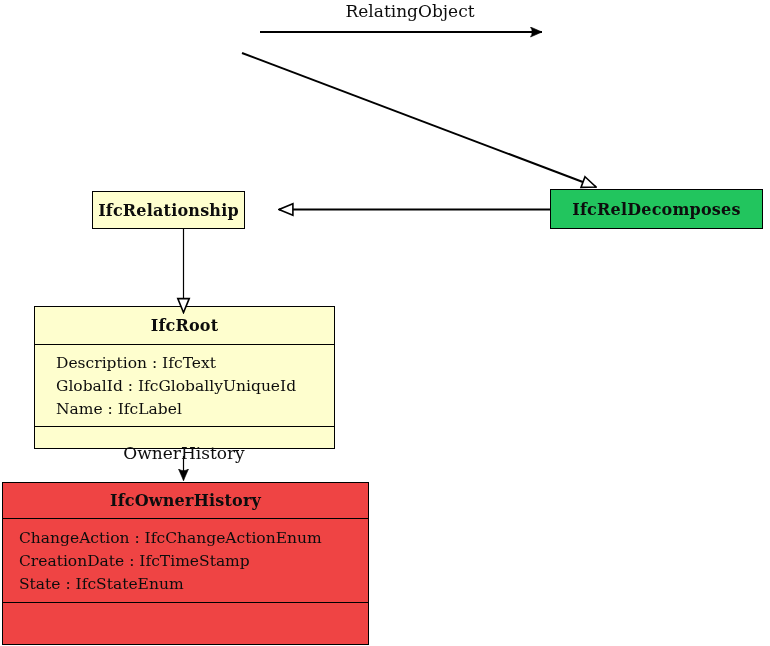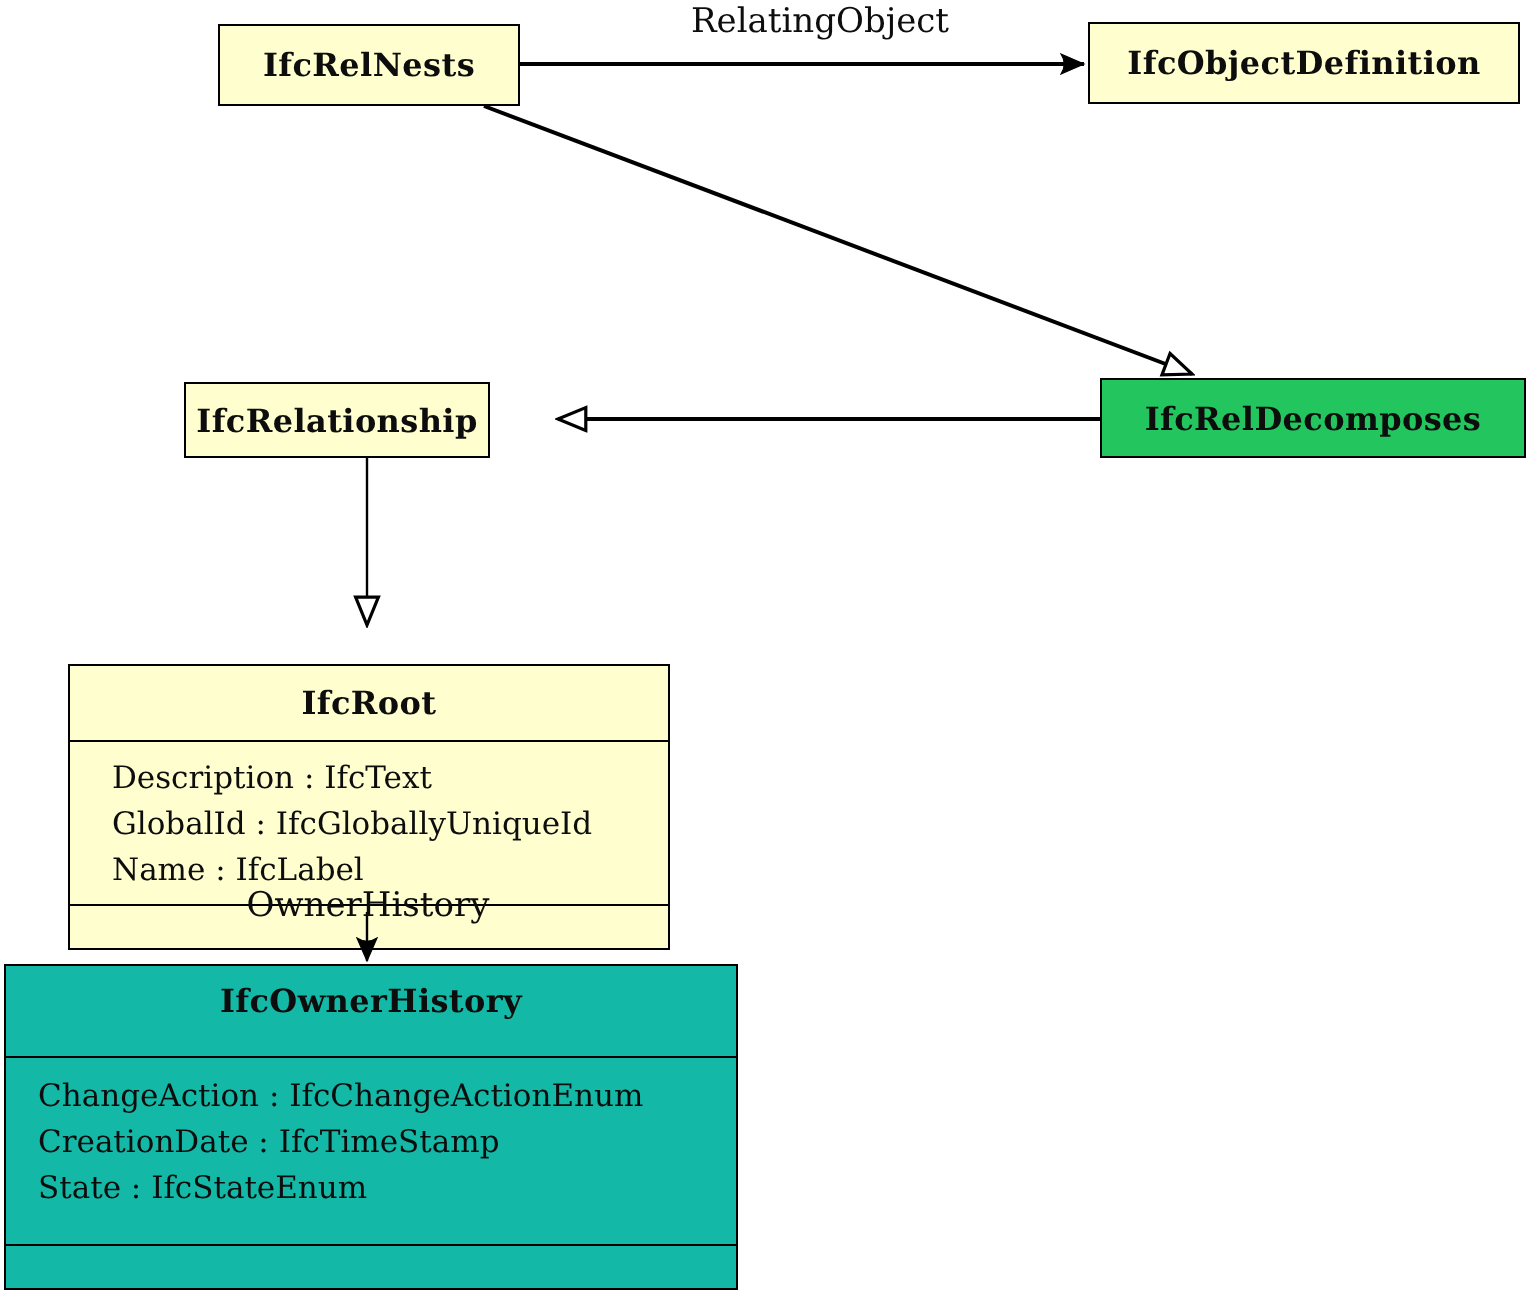--- a/index.html
+++ b/index.html
@@ -74,49 +74,43 @@
     text-align: center;
     white-space: nowrap;
     background: transparent;
   }
 </style>
 </head>
 <body>
 
 <div class="canvas">
 
-  <div class="node simple" style="left: 109px; top: 12px; width: 151px; height: 41px; background: rgb(254, 254, 206); border-color: rgb(0, 0, 0);">
-    <span class="ntitle">IfcRelNests</span>
-  </div>
 
-  <div class="node simple" style="left: 544px; top: 11px; width: 216px; height: 41px; background: rgb(254, 254, 206); border-color: rgb(0, 0, 0);">
-    <span class="ntitle">IfcObjectDefinition</span>
-  </div>
 
   <div class="node simple" style="left: 92px; top: 191px; width: 153px; height: 38px; background: rgb(254, 254, 206); border-color: rgb(0, 0, 0);">
     <span class="ntitle">IfcRelationship</span>
   </div>
 
   <div class="node simple" style="left: 550px; top: 189px; width: 213px; height: 40px; background: #22c55e; border-color: rgb(0, 0, 0);">
     <span class="ntitle">IfcRelDecomposes</span>
   </div>
 
-  <div class="node comp" style="left: 34px; top: 332px; width: 301px; height: 143px; background: rgb(254, 254, 206); border-color: rgb(0, 0, 0);">
+  <div class="node comp" style="left: 34px; top: 306px; width: 301px; height: 143px; background: rgb(254, 254, 206); border-color: rgb(0, 0, 0);">
     <div class="title-row root">
       <span class="ntitle">IfcRoot</span>
     </div>
     <div class="attrs root">
       <div class="attr">Description : IfcText</div>
       <div class="attr">GlobalId : IfcGloballyUniqueId</div>
       <div class="attr">Name : IfcLabel</div>
     </div>
     <div class="empty-compartment"></div>
   </div>
 
-  <div class="node comp" style="left: 2px; top: 482px; width: 367px; height: 163px; background: #14b8a6; border-color: rgb(0, 0, 0); gap: 10px;">
+  <div class="node comp" style="left: 2px; top: 482px; width: 367px; height: 163px; background: #ef4444; border-color: rgb(0, 0, 0);">
     <div class="title-row owner">
       <span class="ntitle">IfcOwnerHistory</span>
     </div>
     <div class="attrs owner">
       <div class="attr">ChangeAction : IfcChangeActionEnum</div>
       <div class="attr">CreationDate : IfcTimeStamp</div>
       <div class="attr">State : IfcStateEnum</div>
     </div>
     <div class="empty-compartment"></div>
   </div>

